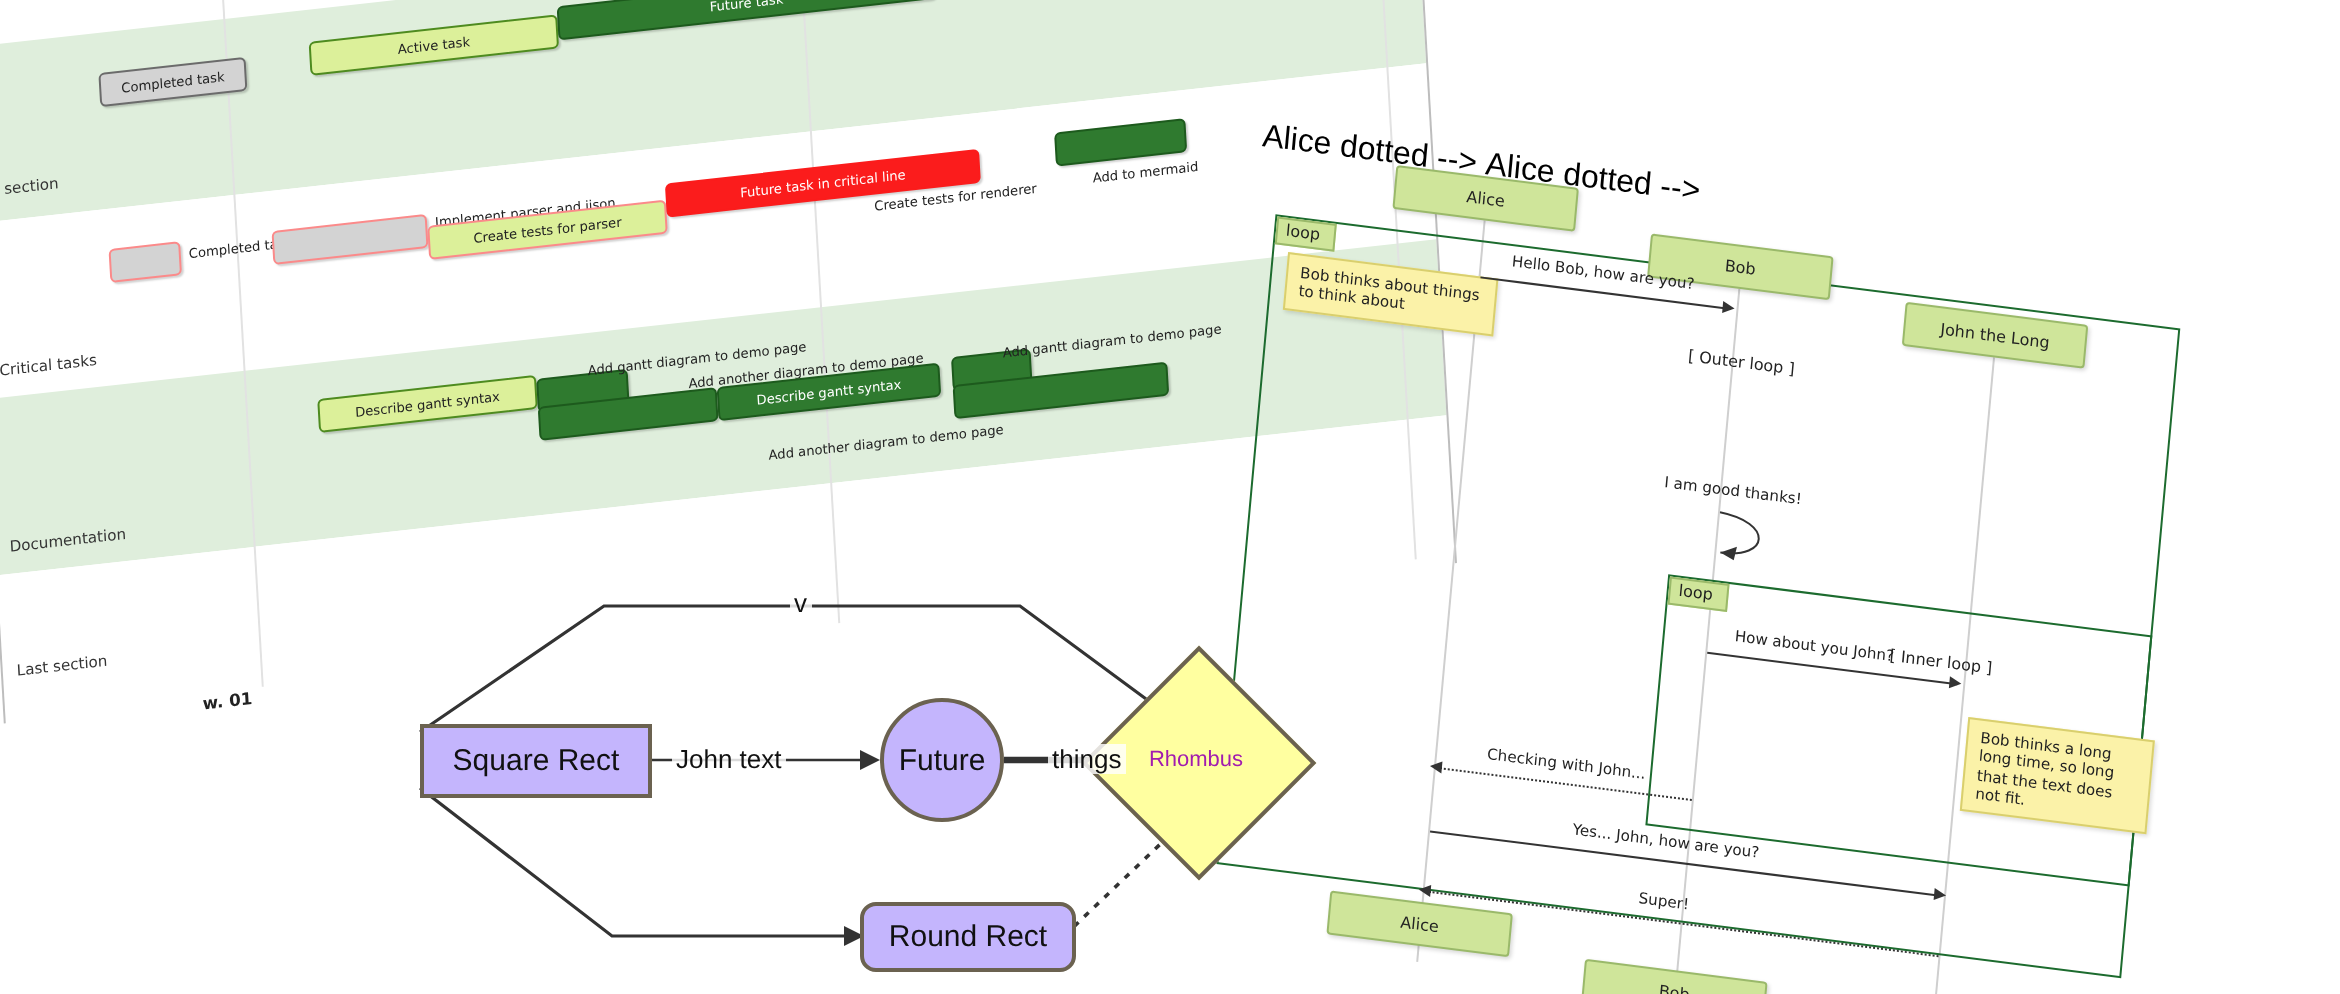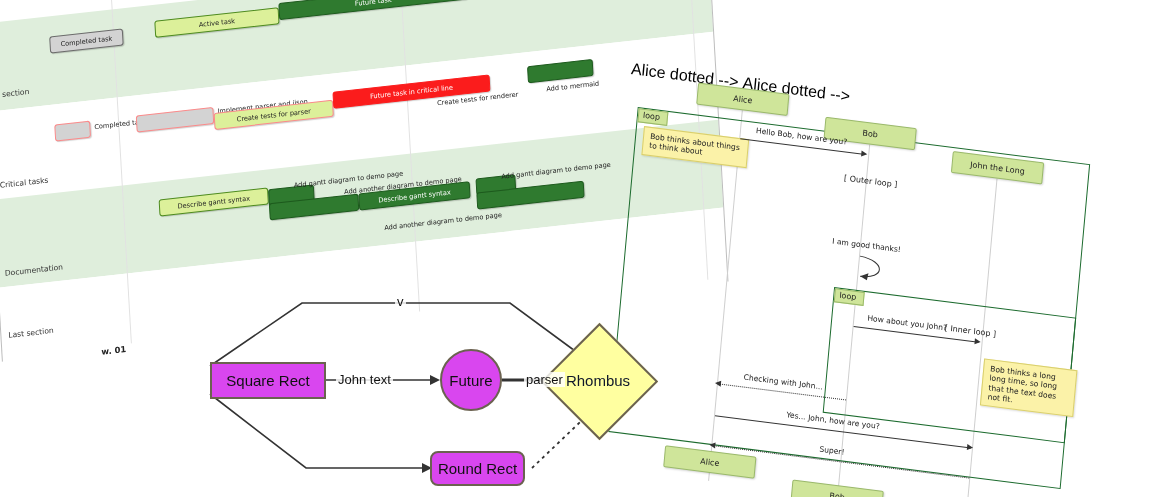--- a/index.html
+++ b/index.html
@@ -87,37 +87,37 @@
   .arrowhead.r{border-left:6px solid #333;}
   .arrowhead.l{border-right:6px solid #333;}
 
   
   #flow-panel{
     position:absolute;
     left:180px; top:288px;
     width:580px; height:215px;
   }
   .fnode{
-    position:absolute;background:#d946ef;border:2.4px solid #6b6250;
+    position:absolute;background:#c4b5fd;border:2.4px solid #6b6250;
     display:flex;align-items:center;justify-content:center;
     font-size:15px;color:#111;font-family:"Liberation Sans", sans-serif;
     box-sizing:border-box;
   }
   .fnode.rect{width:116px;height:37px;}
-  .fnode.round{width:95px;height:35px;border-radius:8px;}
+  .fnode.round{width:108px;height:35px;border-radius:8px;}
   .fnode.circ{width:62px;height:62px;border-radius:50%;border-width:2.2px;}
   .rhombus-wrap{position:absolute;width:112px;height:112px;}
   .rhombus-wrap .dia{
     position:absolute;left:16px;top:16px;width:79px;height:79px;
     background:#ffffa0;border:2.4px solid #6b6250;transform:rotate(45deg);
   }
   .rhombus-wrap .dlabel{
     position:absolute;left:0;top:0;width:112px;height:112px;
     display:flex;align-items:center;justify-content:center;
-    font-size:15px;color:#0f172a;font-family:"Liberation Sans", sans-serif;
+    font-size:11px;color:#a21caf;font-family:"Liberation Sans", sans-serif;
   }
   .flink{position:absolute;font-size:13px;color:#111;background:rgba(255,255,255,.82);
     padding:0 2px;font-family:"Liberation Sans", sans-serif;white-space:nowrap;}
   .fsvg{position:absolute;left:0;top:0;overflow:visible;}
 </style>
 </head>
 <body>
 
 <div class="stage">
 
@@ -257,17 +257,17 @@
     <div class="fnode circ" style="left:260px; top:61px;">Future</div>
 
     <div class="rhombus-wrap" style="left:362px; top:36px;">
       <div class="dia"></div>
       <div class="dlabel">Rhombus</div>
     </div>
 
     <div class="fnode round" style="left:250px; top:163px;">Round Rect</div>
 
     <div class="flink" style="left:156px; top:84px;">John text</div>
-    <div class="flink" style="left:344px; top:84px;">parser</div>
+    <div class="flink" style="left:344px; top:84px;">things</div>
     <div class="flink" style="left:215px; top:6px;">v</div>
   </div>
 
 </div>
 
 </body></html>

